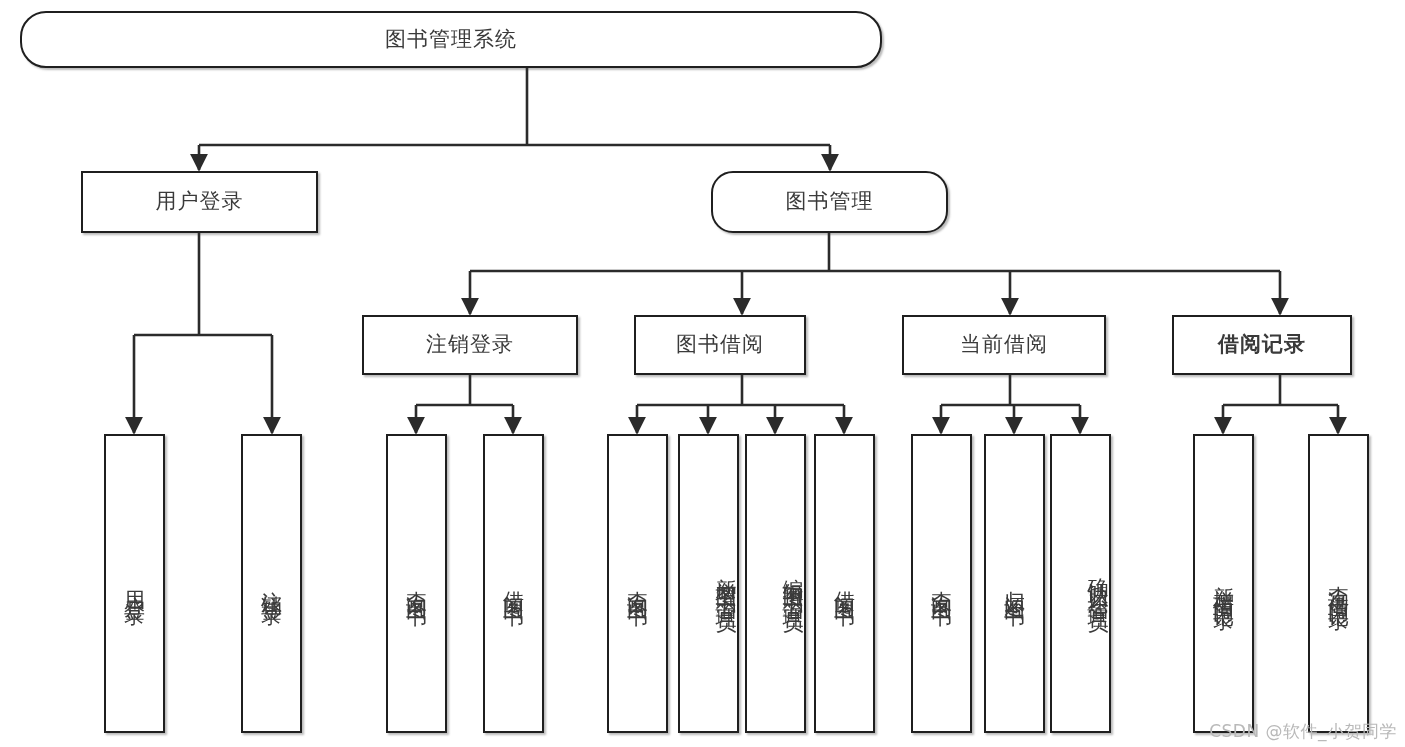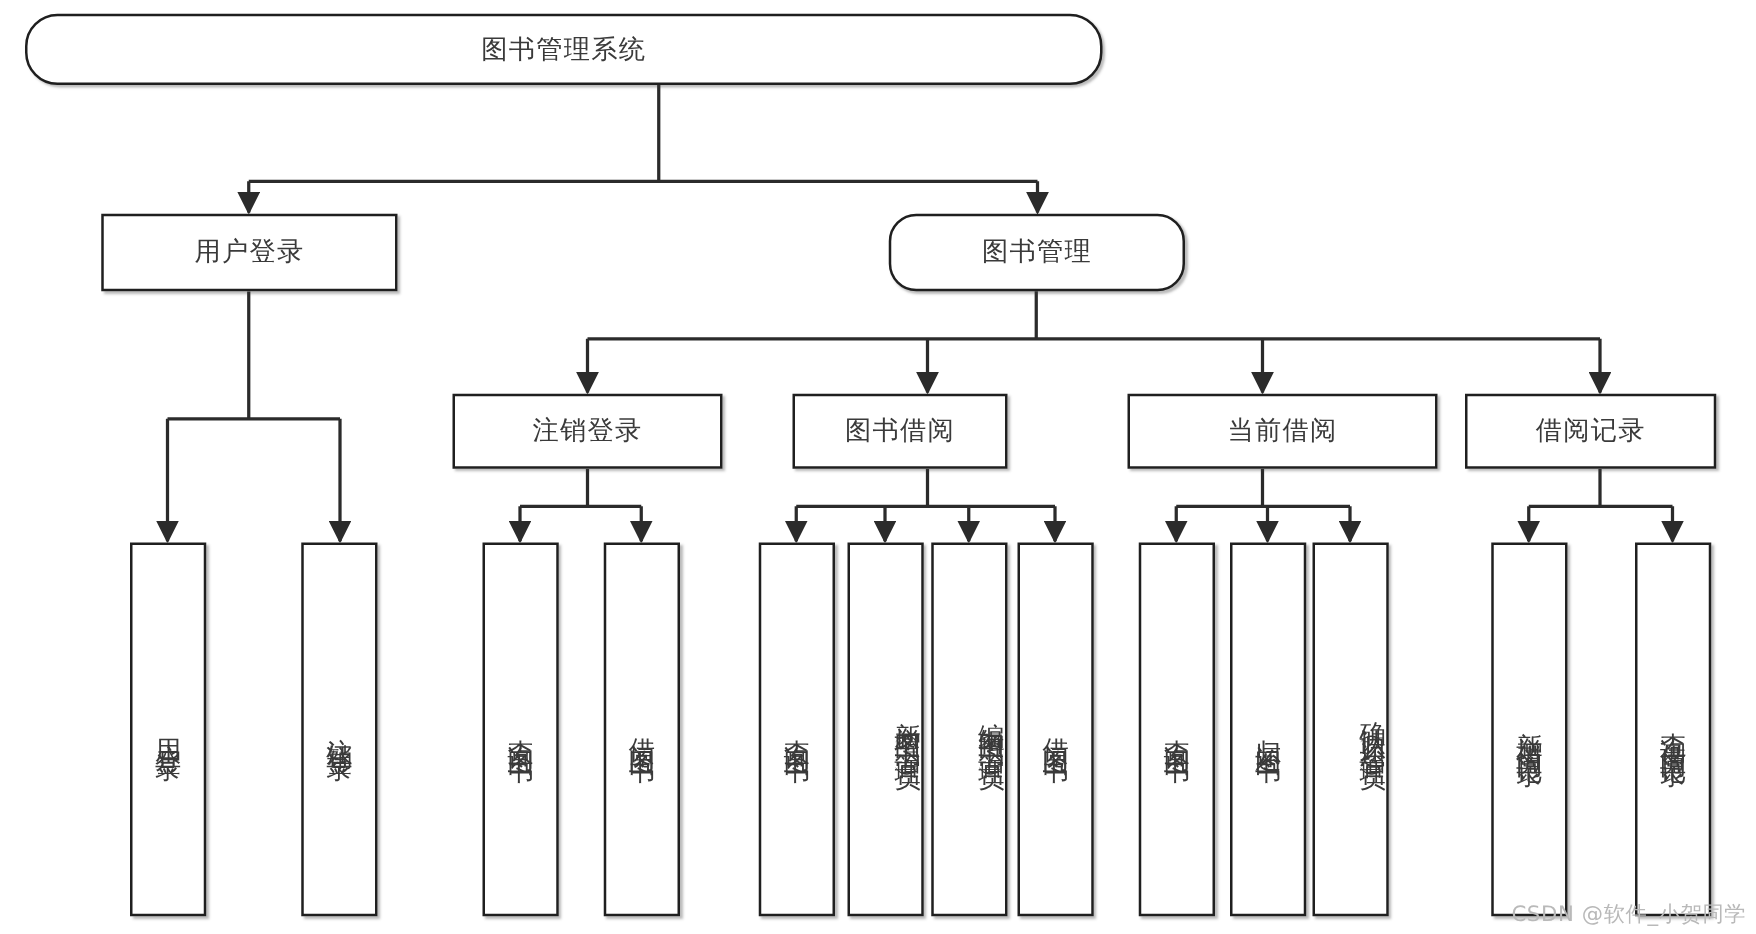--- a/index.html
+++ b/index.html
@@ -120,24 +120,24 @@
       </div>
       <div class="node horiz" style="left: 711px; top: 171px; width: 237px; height: 62px; border-radius: 22px;">
         <span>图书管理</span>
       </div>
       <div class="node horiz" style="left: 362px; top: 315px; width: 216px; height: 60px;">
         <span>注销登录</span>
       </div>
       <div class="node horiz" style="left: 634px; top: 315px; width: 172px; height: 60px;">
         <span>图书借阅</span>
       </div>
-      <div class="node horiz" style="left: 902px; top: 315px; width: 248px; height: 60px; text-align: center;">
+      <div class="node horiz" style="left: 902px; top: 315px; width: 204px; height: 60px; text-align: center;">
         <span>当前借阅</span>
       </div>
-      <div class="node horiz" style="left: 1172px; top: 315px; width: 201px; height: 60px;">
+      <div class="node horiz" style="left: 1172px; top: 315px; width: 180px; height: 60px; font-weight: bold;">
         <span>借阅记录</span>
       </div>
       <div class="node vert midal" style="left: 104px; top: 434px; width: 61px; height: 299px;">
         <span>用户登录</span>
       </div>
       <div class="node vert midal" style="left: 241px; top: 434px; width: 61px; height: 299px;">
         <span>注销登录</span>
       </div>
       <div class="node vert midal" style="left: 386px; top: 434px; width: 61px; height: 299px;">
         <span>查询图书</span>

